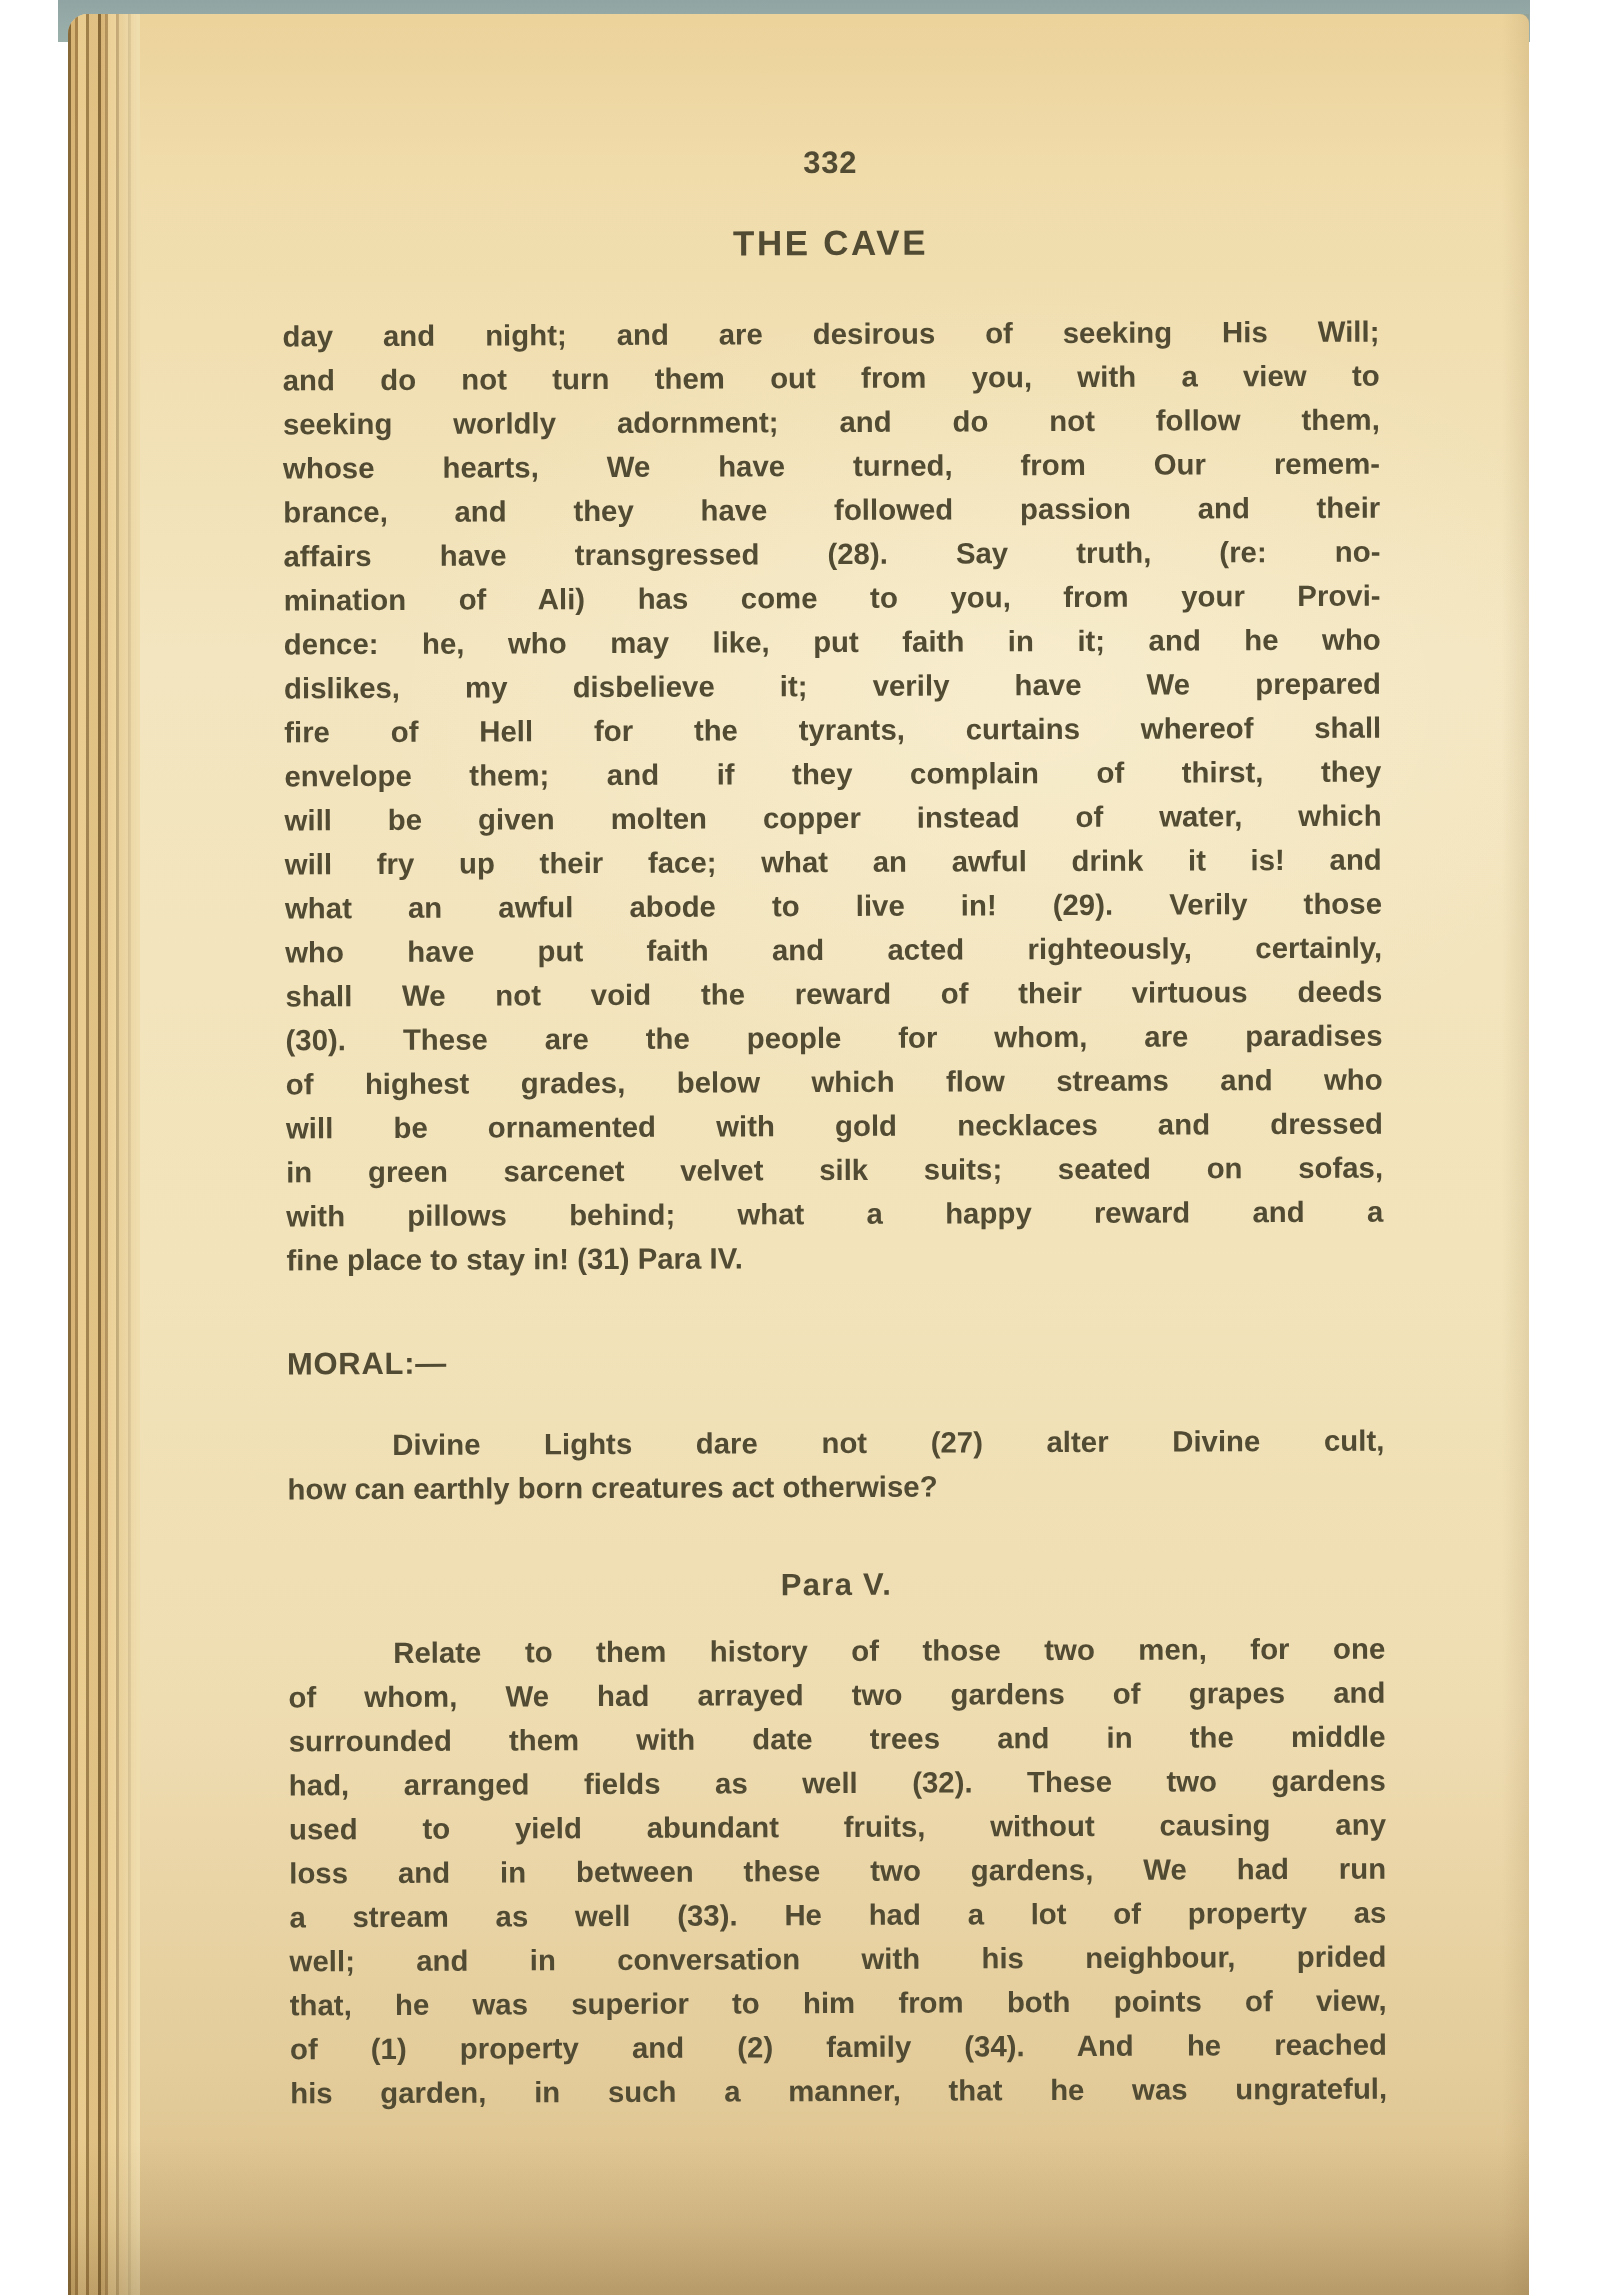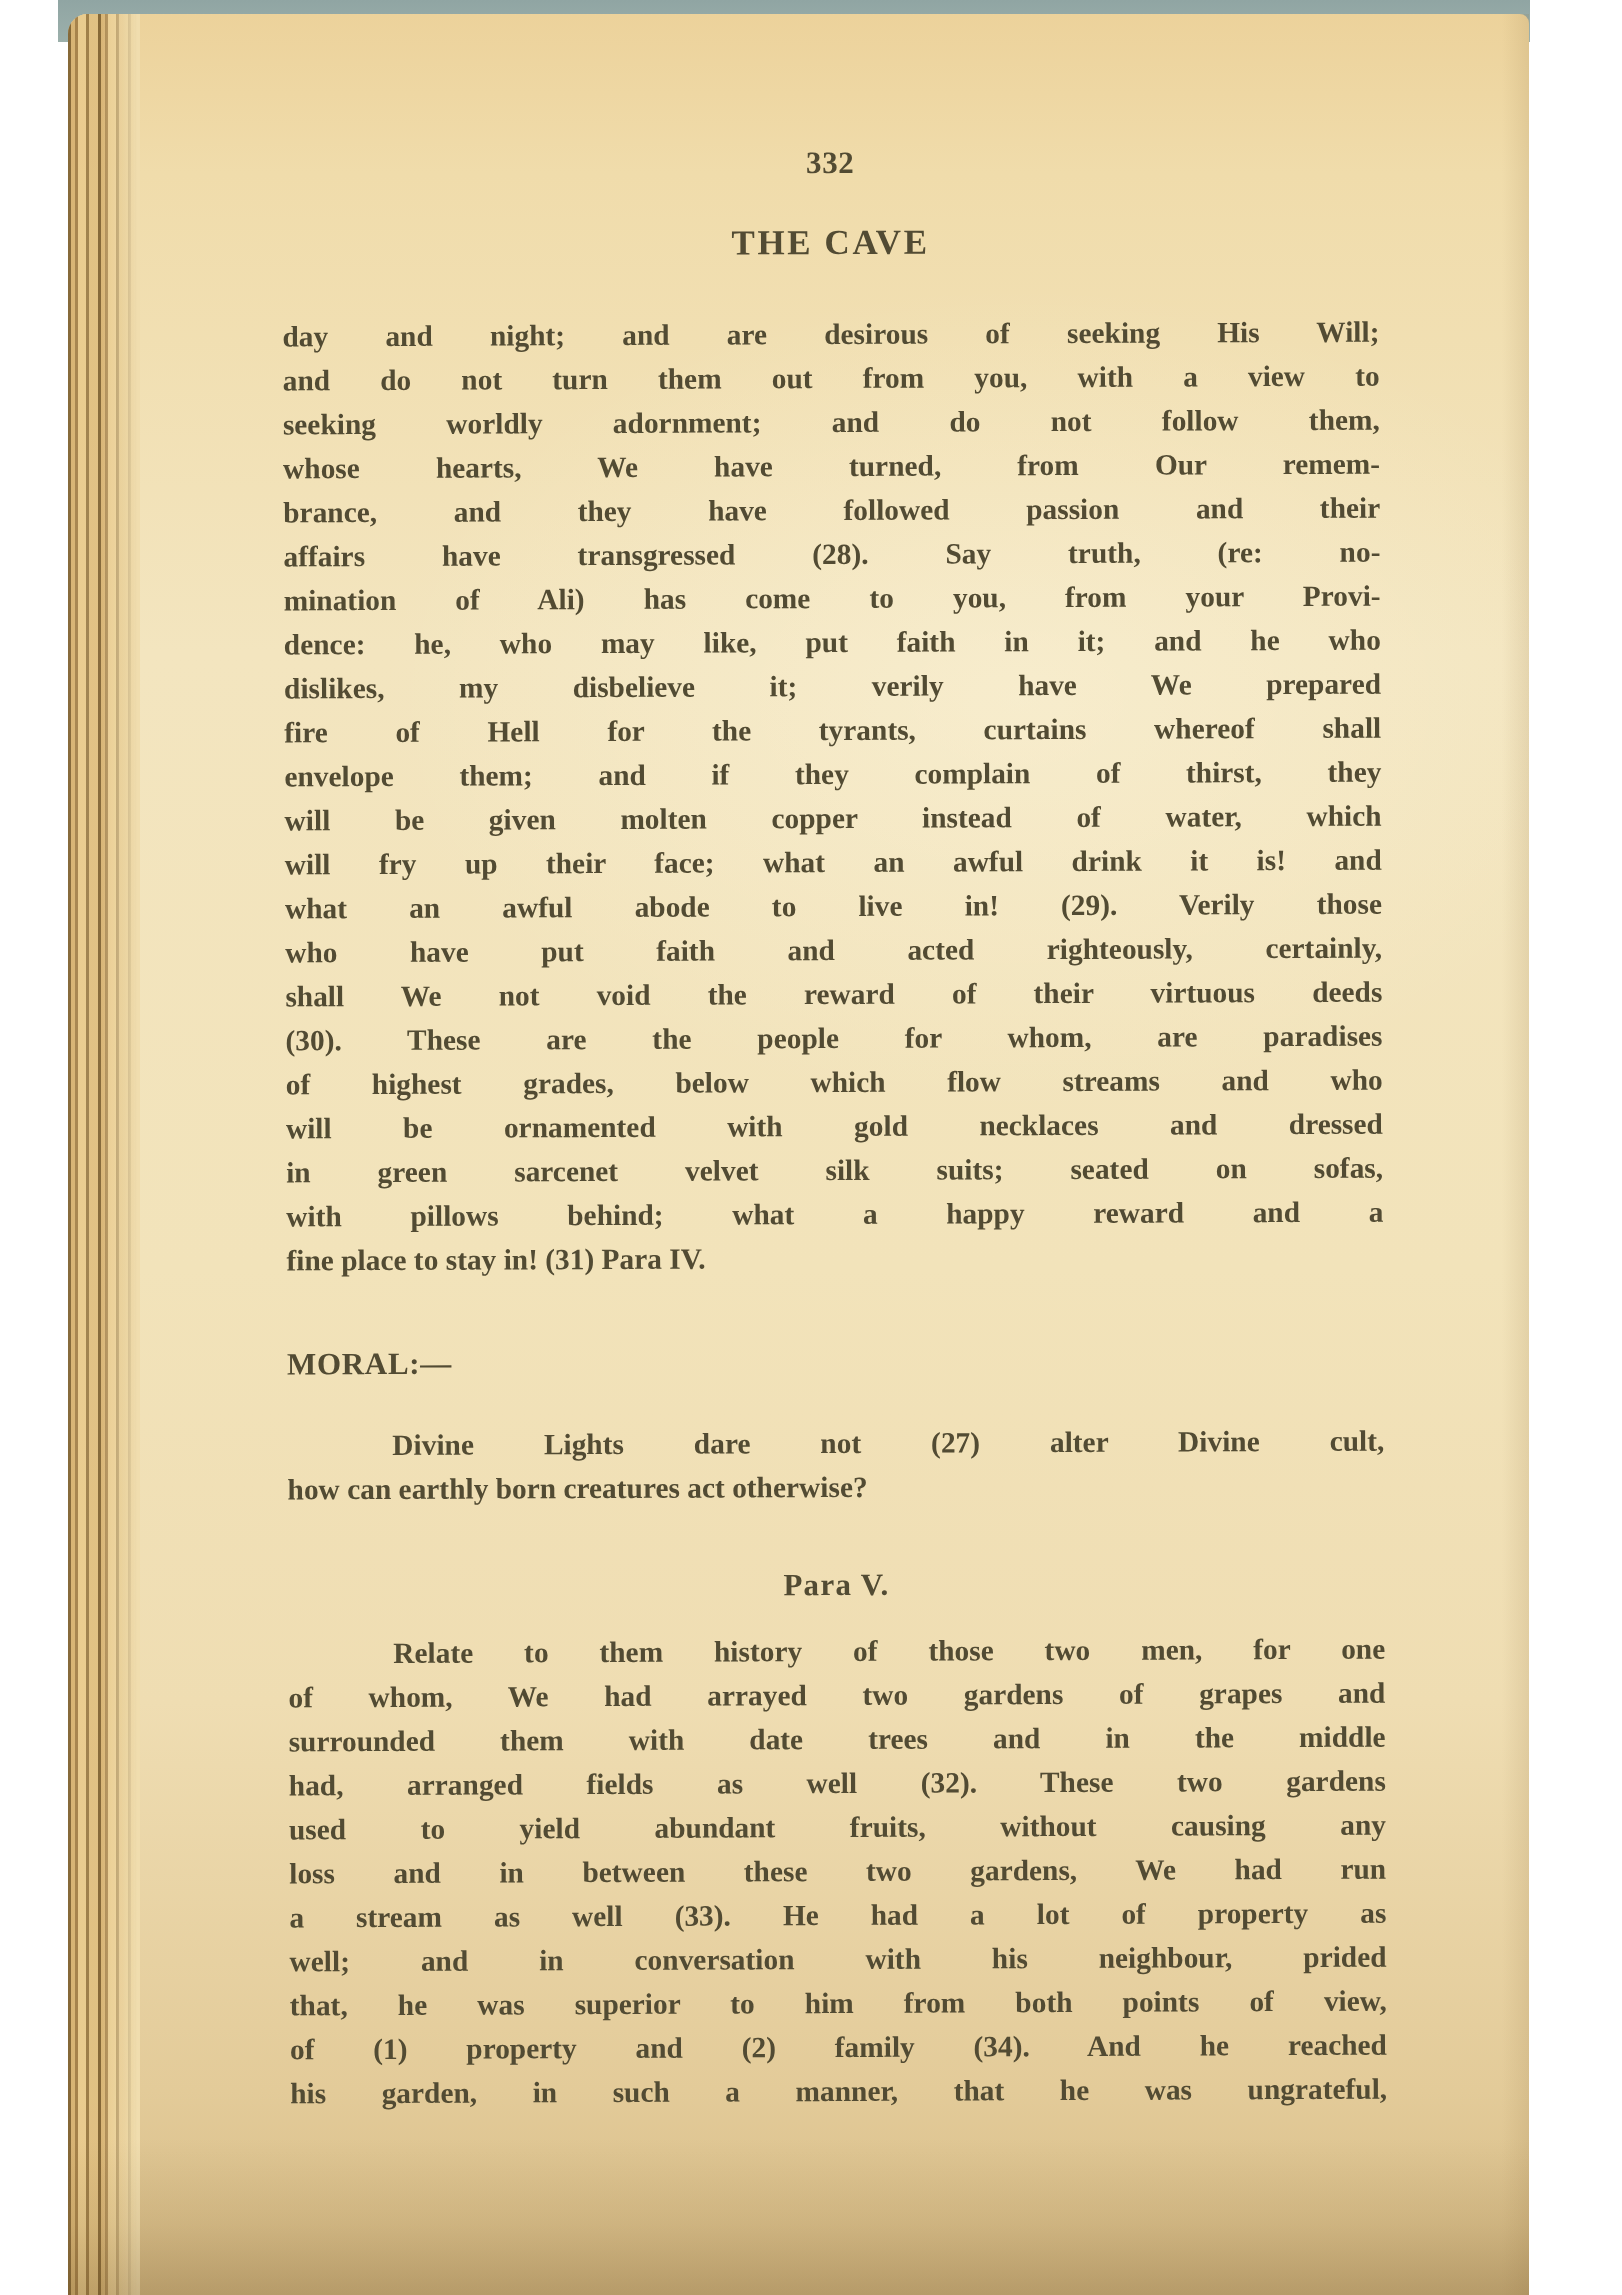--- a/index.html
+++ b/index.html
@@ -6,21 +6,21 @@
     margin: 0;
     padding: 0;
     background: #ffffff;
   }
   .canvas {
     position: relative;
     width: 1622px;
     height: 2295px;
     overflow: hidden;
     background: #ffffff;
-    font-family: Liberation Serif, serif;
+    font-family: Liberation Sans, sans-serif;
   }
   
   .scanner-strip {
     position: absolute;
     left: 58px;
     top: 0;
     width: 1472px;
     height: 42px;
     background: linear-gradient(to bottom, #90a5a3, #9cb0ab);
   }

